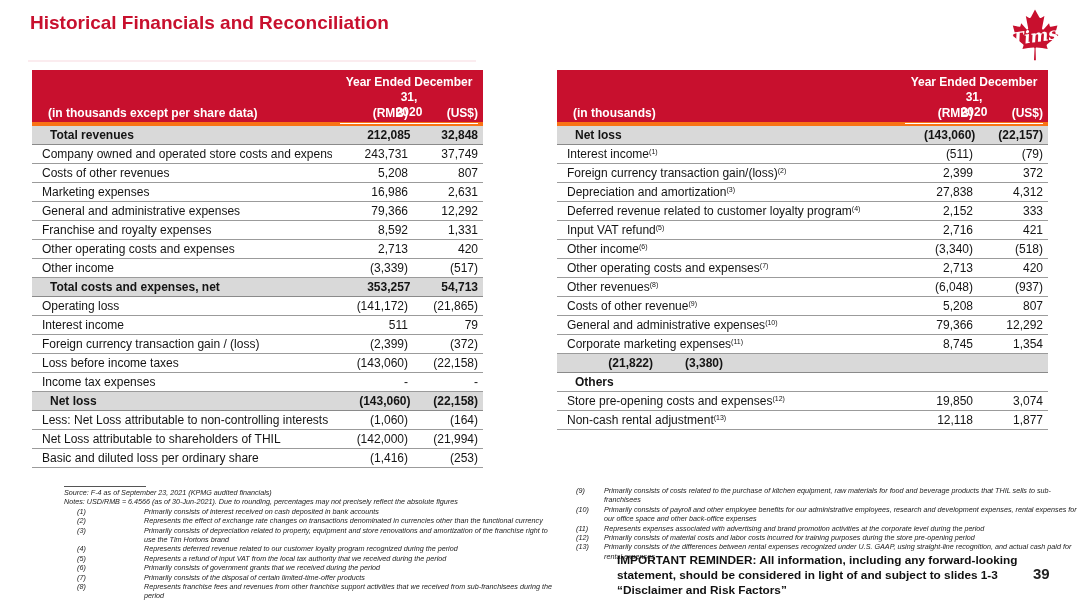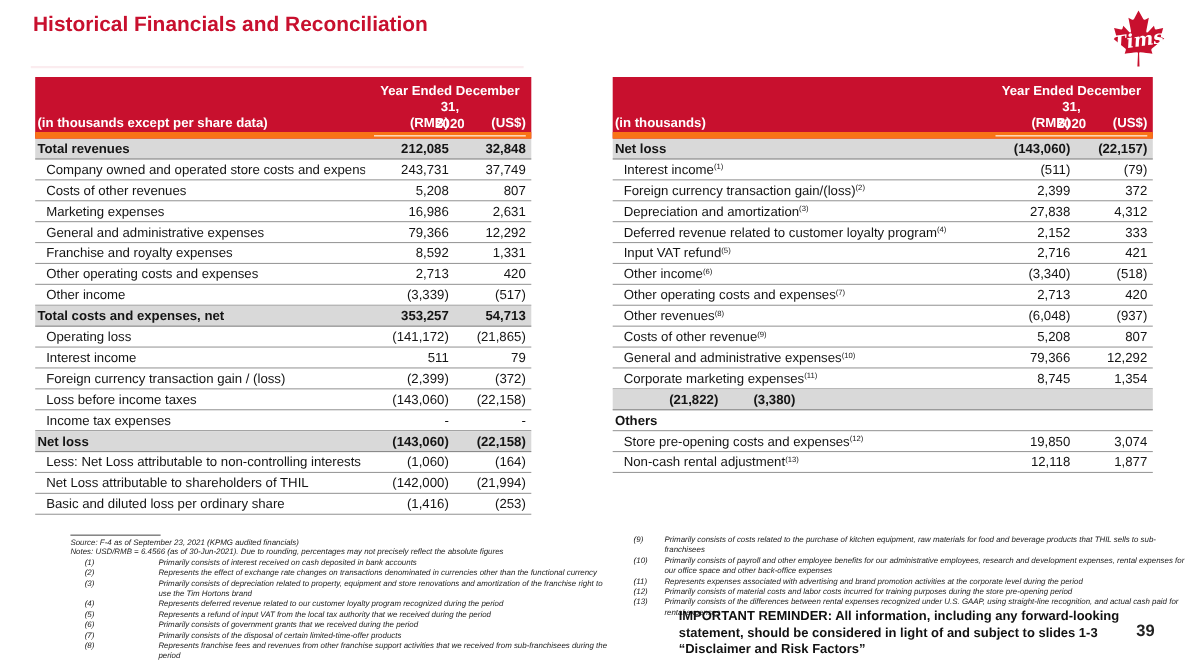--- a/index.html
+++ b/index.html
@@ -17,32 +17,32 @@
 
   
   .logo{position:absolute;left:999px;top:7px;width:72px;height:58px;}
   .logo svg{width:100%;height:100%;}
 
   
   .fintable{position:absolute;top:70px;font-size:12px;color:#141414;}
   .fintable.tleft{left:32px;width:451px;}
   .fintable.tright{left:557px;width:491px;}
 
-  .thead{position:relative;height:56px;background:var(--red);color:#fff;border-bottom:6px solid #f97316;}
+  .thead{position:relative;height:56px;background:var(--red);color:#fff;border-bottom:4px solid #f97316;}
   .period{position:absolute;top:5px;right:5px;width:138px;text-align:center;font-weight:700;font-size:12px;line-height:15px;border-bottom:1px solid #fff;padding-bottom:3px;}
   .hrow{position:absolute;bottom:2px;left:0;right:0;display:flex;font-weight:700;padding-right:5px;}
-  .hrow .tlabel{padding-left:2px;}
+  .hrow .tlabel{padding-left:16px;}
 
   .tbody{width:100%;}
   .trow{display:flex;height:19px;line-height:17px;border-bottom:1px solid #9b9b9b;padding-right:5px;align-items:center;}
   .trow.shaded{background:var(--shade);font-weight:700;border-bottom-color:#8a8a8a;}
   .trow.section{font-weight:700;}
   .trow .tlabel{white-space:nowrap;overflow:hidden;}
   .trow.normal .tlabel{padding-left:10px;}
-  .trow.shaded .tlabel,.trow.section .tlabel{padding-left:2px;}
+  .trow.shaded .tlabel,.trow.section .tlabel{padding-left:2px;margin-left:16px;}
 
   .tleft .tlabel{width:300px;}
   .tleft .tnum.rmb{width:76px;}
   .tleft .tnum.usd{width:70px;}
   .tright .tlabel{width:320px;}
   .tright .tnum.rmb{width:96px;}
   .tright .tnum.usd{width:70px;}
   .tnum{text-align:right;white-space:nowrap;}
   sup{font-size:7px;line-height:0;vertical-align:4px;letter-spacing:0;}
 

